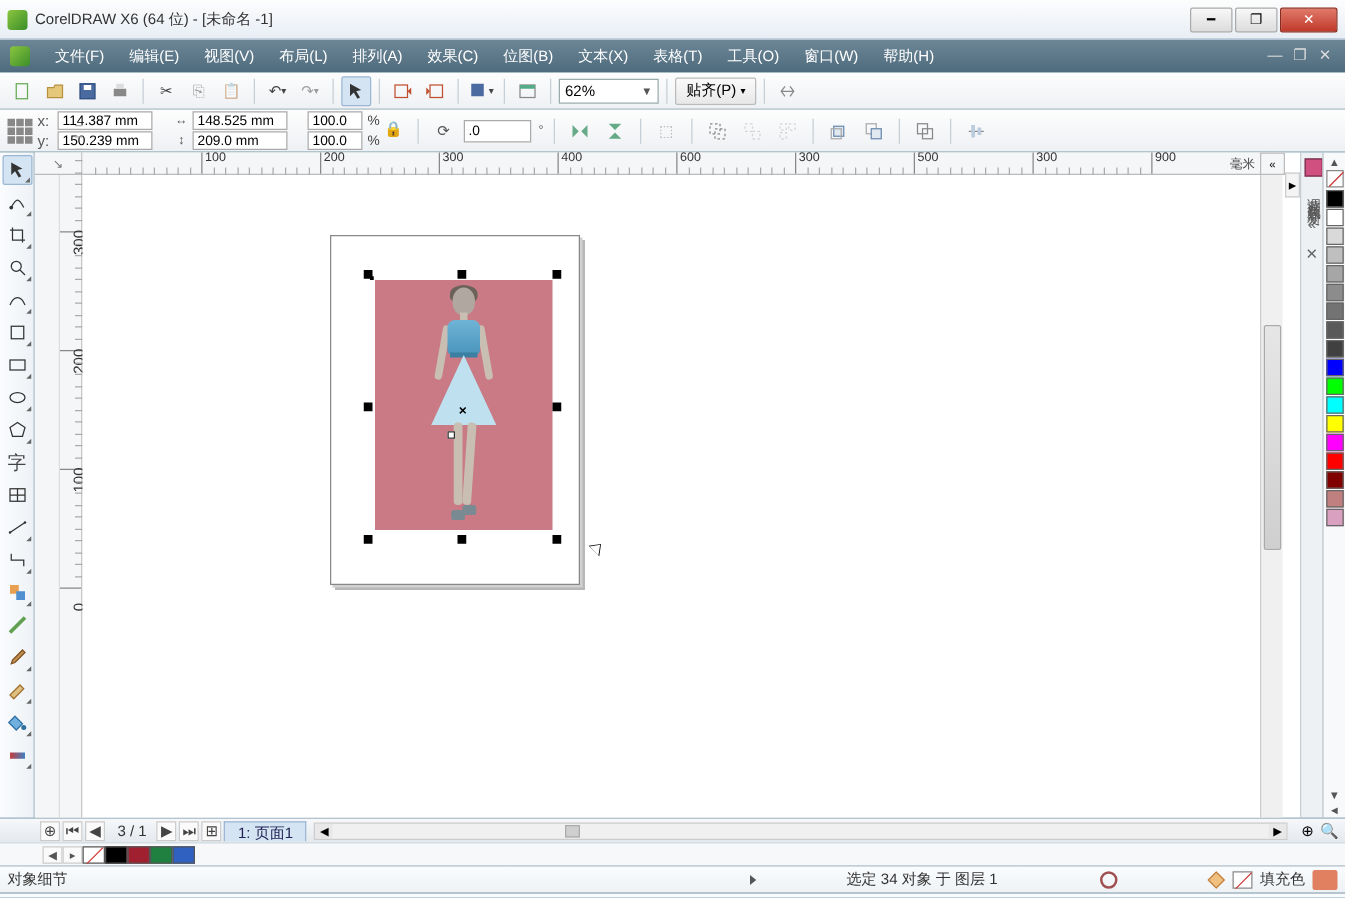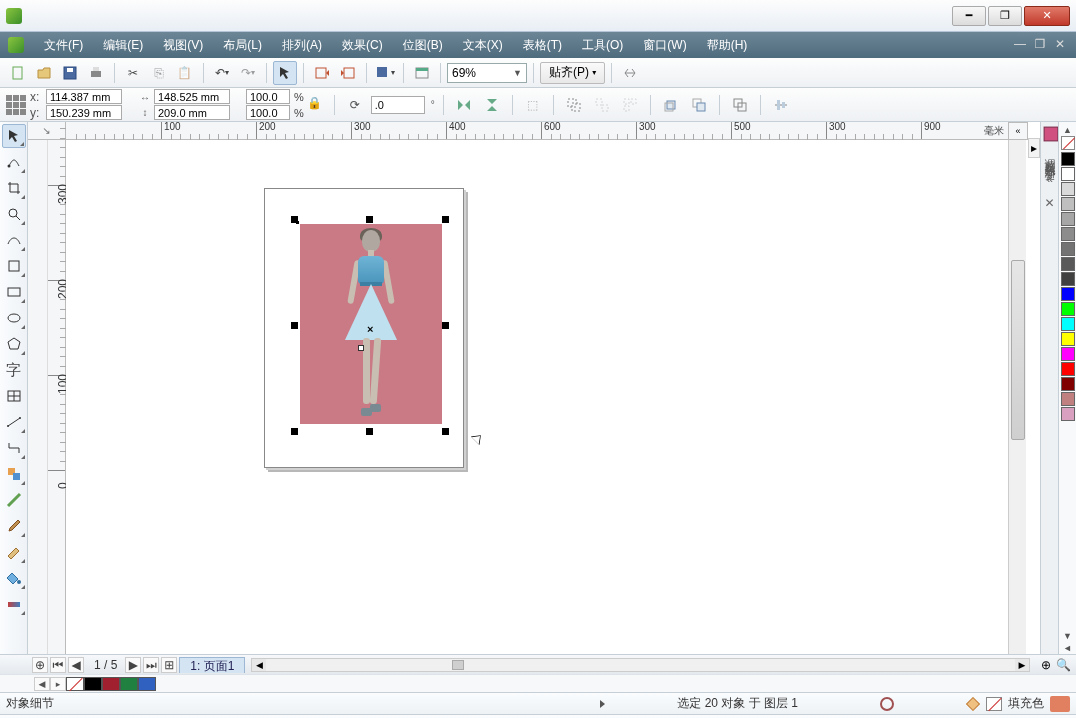--- a/index.html
+++ b/index.html
@@ -143,20 +143,21 @@
 .avatar { width:20px;height:16px;background:#e08060;border-radius:2px;margin-left:auto;}
 .rec-icon { width:14px;height:14px;border:2px solid #a05050;border-radius:50%;}
 
 svg { width:16px;height:16px; }
 </style>
 </head>
 <body>
 
 <div class="titlebar">
   <div class="logo"></div>
+  <div class="title">CorelDRAW X6 (64 位) - [未命名 -1]</div>
   <div class="winbtns">
     <div class="winbtn">━</div>
     <div class="winbtn">❐</div>
     <div class="winbtn close">✕</div>
   </div>
 </div>
 
 <div class="menubar">
   <div class="logo2"></div>
   <div class="menuitem">文件(F)</div>
@@ -236,21 +237,21 @@
     </div>
   <div class="sep"></div>
   <div class="tbtn">
       <svg viewBox="0 0 16 16">
         <rect x="2" y="3" width="12" height="10" fill="none" stroke="#888"></rect>
         <rect x="2" y="3" width="12" height="3" fill="#5a8"></rect>
       </svg>
     </div>
   <div class="sep"></div>
   <div class="zoom-select">
-    <span>69%</span>
+    <span>62%</span>
     <span class="arrow">▼</span>
   </div>
   <div class="sep"></div>
   <div class="snap-btn">
     <span>贴齐(P)</span>&nbsp;<span style="font-size:8px">▾</span>
   </div>
   <div class="sep"></div>
   <div class="tbtn">
       <svg viewBox="0 0 16 16">
         <path d="M3 8h10M6 4l-3 4 3 4M10 4l3 4-3 4" stroke="#888" fill="none"></path>
@@ -718,21 +719,21 @@
     <div class="pal-arrow" style="margin-top:auto">▼</div>
     <div class="pal-arrow">◄</div>
   </div>
 </div>
 
 <div class="pagerow">
   <div style="width:28px"></div>
   <div class="nav">⊕</div>
   <div class="nav">⏮</div>
   <div class="nav">◀</div>
-  <span class="pagenum">1 / 5</span>
+  <span class="pagenum">3 / 1</span>
   <div class="nav">▶</div>
   <div class="nav">⏭</div>
   <div class="nav">⊞</div>
   <div class="tab">1: 页面1</div>
   <div class="hscroll">
     <div class="lbtn">◀</div>
     <div class="thumb"></div>
     <div class="rbtn">▶</div>
   </div>
   <div class="tool-r">⊕</div>
@@ -749,21 +750,21 @@
       <div class="msw" style="background: rgb(32, 128, 64);"></div>
       <div class="msw" style="background: rgb(48, 96, 192);"></div>
     </div>
 </div>
 
 <div class="status">
   <span>对象细节</span>
   <div class="spacer"></div>
   <div class="tri"></div>
   <div style="width:60px"></div>
-  <span>选定 20 对象 于 图层 1</span>
+  <span>选定 34 对象 于 图层 1</span>
   <div style="width:70px"></div>
   <span class="rec-icon"></span>
   <div style="width:60px"></div>
   <span class="fill-icon bucket"></span>
   <span class="fill-icon none-line"></span>
   <span>填充色</span>
   <div class="avatar"></div>
 </div>
 
 <div class="status">

